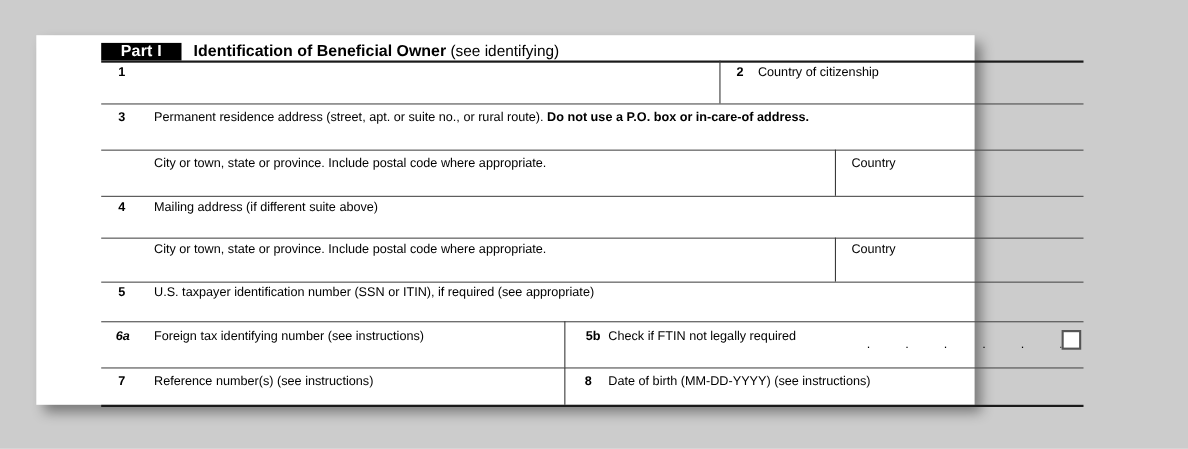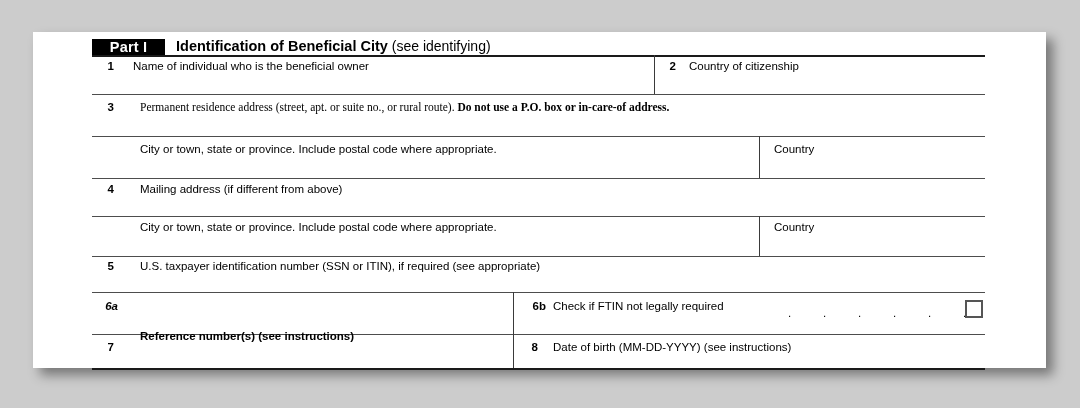--- a/index.html
+++ b/index.html
@@ -13,21 +13,21 @@
     background: #cccccc;
     font-family: "Liberation Sans", sans-serif;
     overflow: hidden;
   }
 
   
   #page-sheet {
     position: absolute;
     left: 33px;
     top: 32px;
-    width: 1013px;
+    width: 853px;
     height: 336px;
     background: #ffffff;
     box-shadow: 7px 7px 11px rgba(0,0,0,0.42);
   }
 
   
   #form-block {
     position: absolute;
     left: 59px;           
     top: 7px;             
@@ -132,85 +132,85 @@
 </head>
 <body>
 
 <div id="page-sheet">
 
   <div id="form-block">
 
     <div id="part-banner">
       <div id="part-tag">Part I</div>
       <div id="part-title">
-        <span>Identification of Beneficial City</span><span class="normal"> (see identifying)</span>
+        <span>Identification of Beneficial Owner</span><span class="normal"> (see identifying)</span>
       </div>
     </div>
 
     <div class="rule thick" style="top:16px;"></div>
     <div class="rule thin" style="top:55px;"></div>
     <div class="rule thin" style="top:97px;"></div>
     <div class="rule thin" style="top:139px;"></div>
     <div class="rule thin" style="top:177px;"></div>
     <div class="rule thin" style="top:217px;"></div>
     <div class="rule thin" style="top:253px;"></div>
     <div class="rule thin" style="top:295px;"></div>
     <div class="rule thick" style="top:329px;"></div>
 
     <div class="vrule" style="left:562px; top:16px;  height:39px;"></div>
     <div class="vrule" style="left:667px; top:97px;  height:42px;"></div>
     <div class="vrule" style="left:667px; top:177px; height:40px;"></div>
     <div class="vrule" style="left:421px; top:253px; height:42px;"></div>
     <div class="vrule" style="left:421px; top:295px; height:34px;"></div>
 
     <div class="lineno" style="left:0px; top:21px; width:22px;">1</div>
-    <div class="lbl" style="left:41px; top:21px;">Name of individual who is the beneficial owner</div>
     <div style="position:absolute; left:41px; top:36px; width:505px; height:16px;"></div>
 
     <div class="lineno" style="left:570px; top:21px; width:14px;">2</div>
     <div class="lbl" style="left:597px; top:21px;">Country of citizenship</div>
     <div style="position:absolute; left:597px; top:36px; width:280px; height:16px;"></div>
 
     <div class="lineno" style="left:0px; top:62px; width:22px;">3</div>
-    <div class="lbl" style="left:48px; top:62px;font-family:Liberation Serif, serif;">
+    <div class="lbl" style="left:48px; top:62px;">
       <span>Permanent residence address (street, apt. or suite no., or rural route).</span>
       <b>Do not use a P.O. box or in-care-of address.</b>
     </div>
     <div style="position:absolute; left:48px; top:77px; width:600px; height:16px;"></div>
 
     <div class="lbl" style="left:48px; top:104px;">City or town, state or province. Include postal code where appropriate.</div>
     <div style="position:absolute; left:48px; top:119px; width:600px; height:16px;"></div>
 
     <div class="lbl" style="left:682px; top:104px;">Country</div>
     <div style="position:absolute; left:682px; top:119px; width:200px; height:16px;"></div>
 
     <div class="lineno" style="left:0px; top:144px; width:22px;">4</div>
-    <div class="lbl" style="left:48px; top:144px;">Mailing address (if different from above)</div>
+    <div class="lbl" style="left:48px; top:144px;">Mailing address (if different suite above)</div>
     <div style="position:absolute; left:48px; top:159px; width:600px; height:14px;"></div>
 
     <div class="lbl" style="left:48px; top:182px;">City or town, state or province. Include postal code where appropriate.</div>
     <div style="position:absolute; left:48px; top:197px; width:600px; height:16px;"></div>
 
     <div class="lbl" style="left:682px; top:182px;">Country</div>
     <div style="position:absolute; left:682px; top:197px; width:200px; height:16px;"></div>
 
     <div class="lineno" style="left:0px; top:221px; width:22px;">5</div>
     <div class="lbl" style="left:48px; top:221px;">U.S. taxpayer identification number (SSN or ITIN), if required (see appropriate)</div>
     <div style="position:absolute; left:48px; top:236px; width:700px; height:14px;"></div>
 
     <div class="lineno" style="left:0px; top:261px; width:26px;font-style:italic;">6a</div>
+    <div class="lbl" style="left:48px; top:261px;">Foreign tax identifying number (see instructions)</div>
     <div style="position:absolute; left:48px; top:276px; width:360px; height:16px;"></div>
 
-    <div class="lineno" style="left:432px; top:261px; width:22px;">6b</div>
+    <div class="lineno" style="left:432px; top:261px; width:22px;">5b</div>
     <div class="lbl" style="left:461px; top:261px;">Check if FTIN not legally required</div>
     <div id="ftin-leaders">. . . . . . . . . . . . . .</div>
     <div id="ftin-checkbox"></div>
 
     <div class="lineno" style="left:0px; top:302px; width:22px;">7</div>
-    <div class="lbl" style="left:48px; top:291px;font-weight:bold;">Reference number(s) (see instructions)</div>
+    <div class="lbl" style="left:48px; top:302px;">Reference number(s) (see instructions)</div>
     <div style="position:absolute; left:48px; top:317px; width:360px; height:11px;"></div>
 
     <div class="lineno" style="left:432px; top:302px; width:14px;">8</div>
     <div class="lbl" style="left:461px; top:302px;text-align:right;">Date of birth (MM-DD-YYYY) (see instructions)</div>
     <div style="position:absolute; left:461px; top:317px; width:420px; height:11px;"></div>
 
   </div>
 </div>
 
 </body></html>

